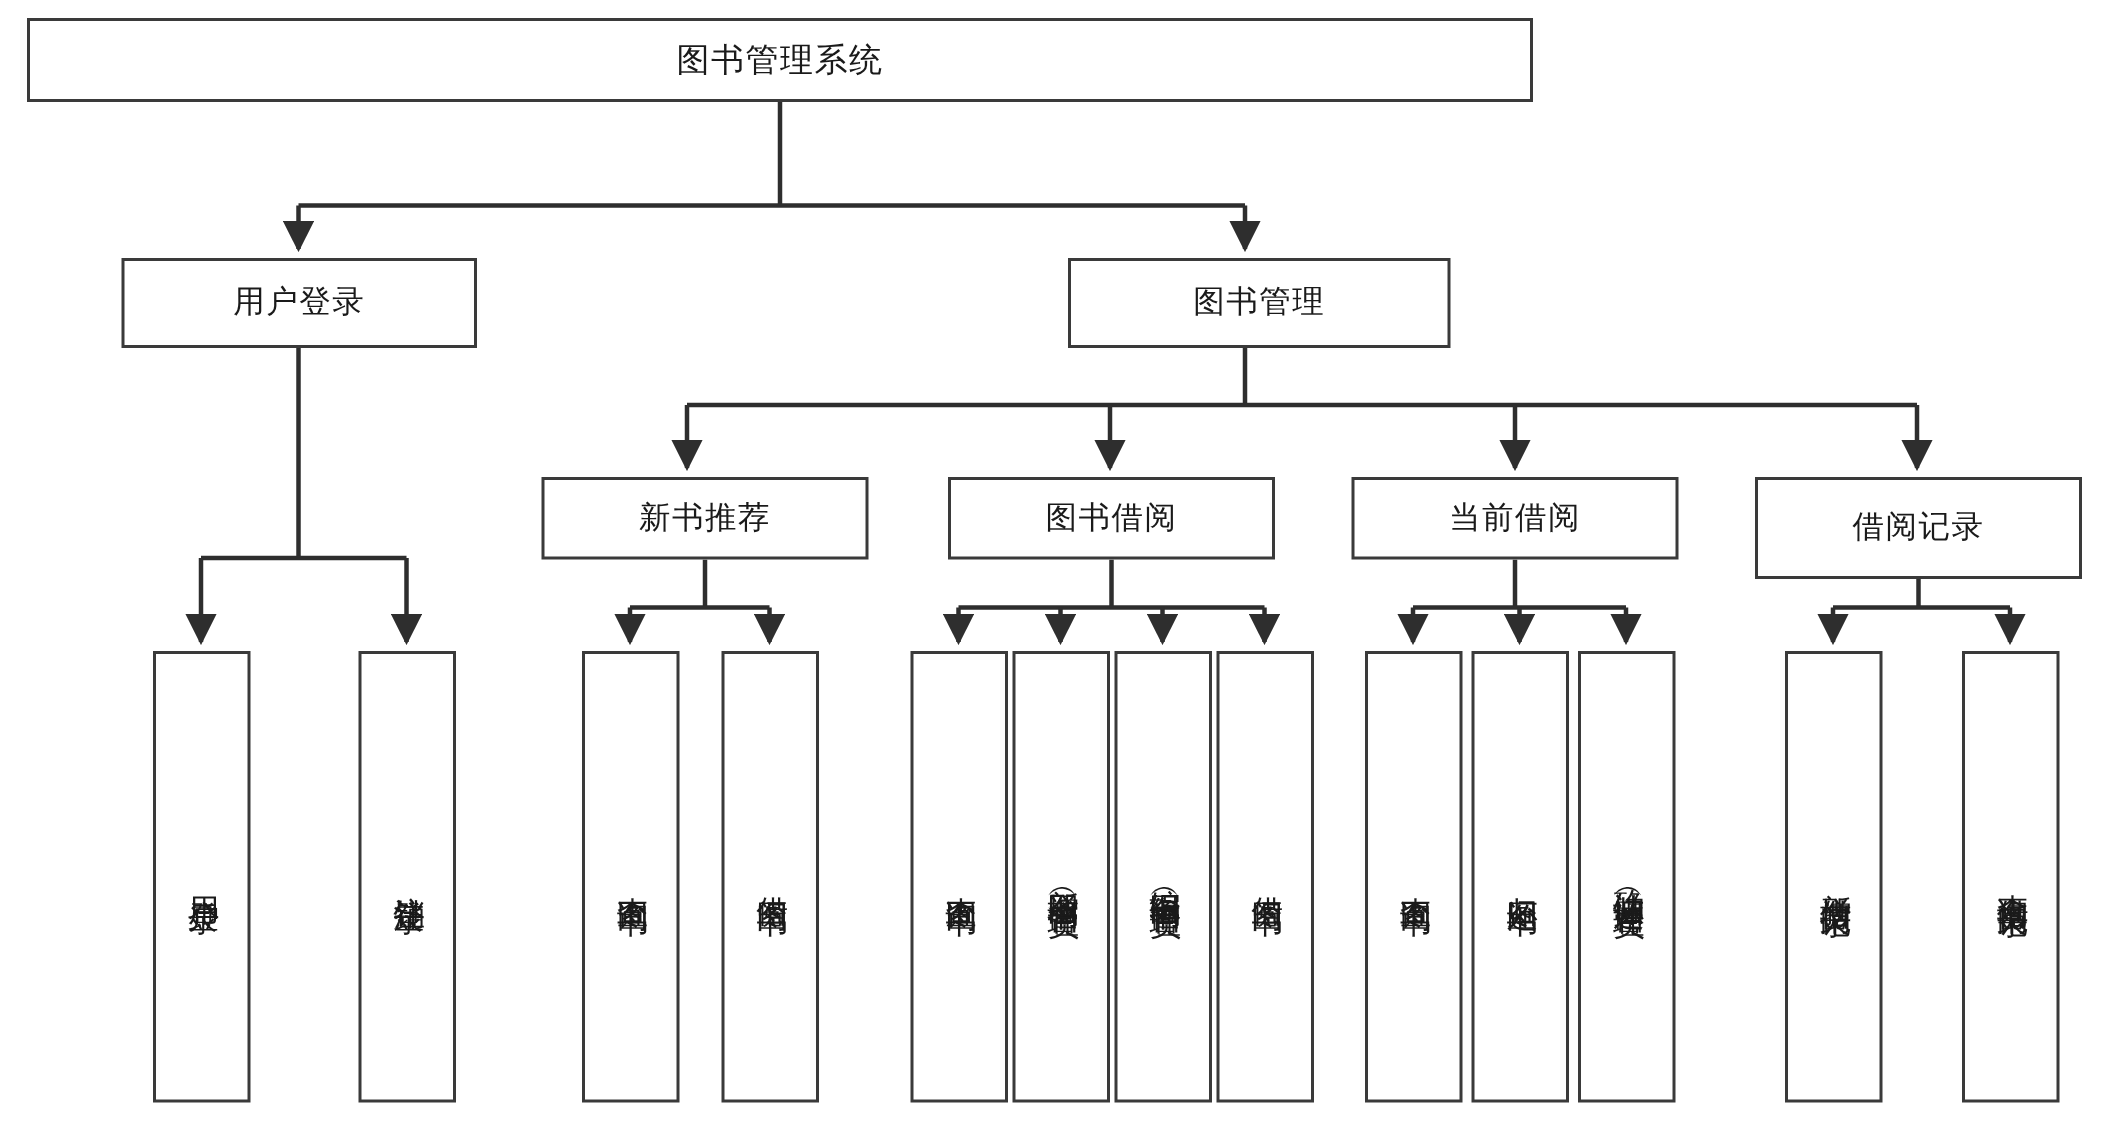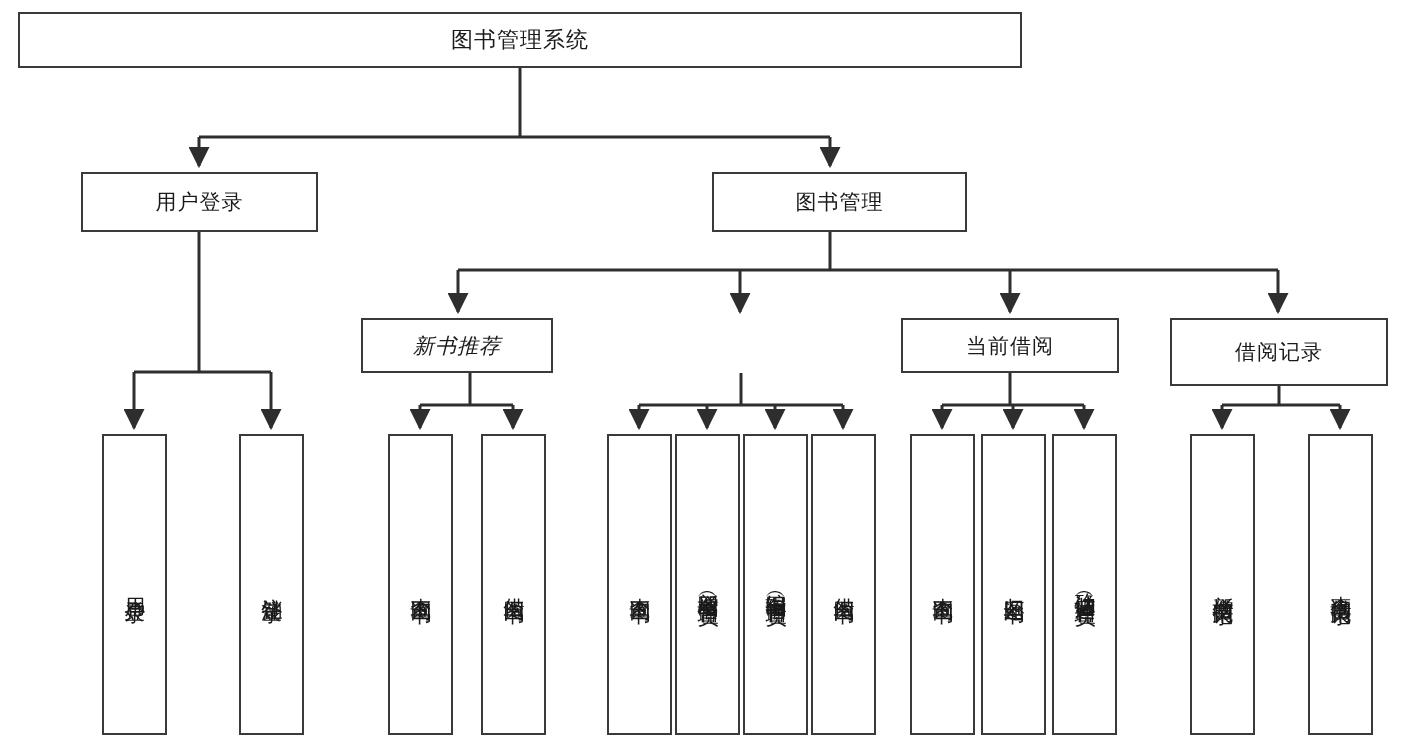--- a/index.html
+++ b/index.html
@@ -127,22 +127,25 @@
     <span>图书管理系统</span>
   </div>
 
   <div class="node horiz" style="left:81px; top:172px; width:237px; height:60px;">
     <span>用户登录</span>
   </div>
   <div class="node horiz" style="left:712px; top:172px; width:255px; height:60px;">
     <span>图书管理</span>
   </div>
 
-  <div class="node horiz" style="left:361px; top:318px; width:192px; height:55px;font-style:italic;">
+  <div class="node horiz" style="left:361px; top:318px; width:218px; height:55px;">
     <span>新书推荐</span>
+  </div>
+  <div class="node horiz" style="left:632px; top:318px; width:218px; height:55px;">
+    <span>图书借阅</span>
   </div>
   <div class="node horiz" style="left:901px; top:318px; width:218px; height:55px;">
     <span>当前借阅</span>
   </div>
   <div class="node horiz" style="left:1170px; top:318px; width:218px; height:68px;">
     <span>借阅记录</span>
   </div>
 
   <div class="node vert" style="left:102px; top:434px; width:65px; height:301px;">
     <span class="vtext">用户登录</span>

